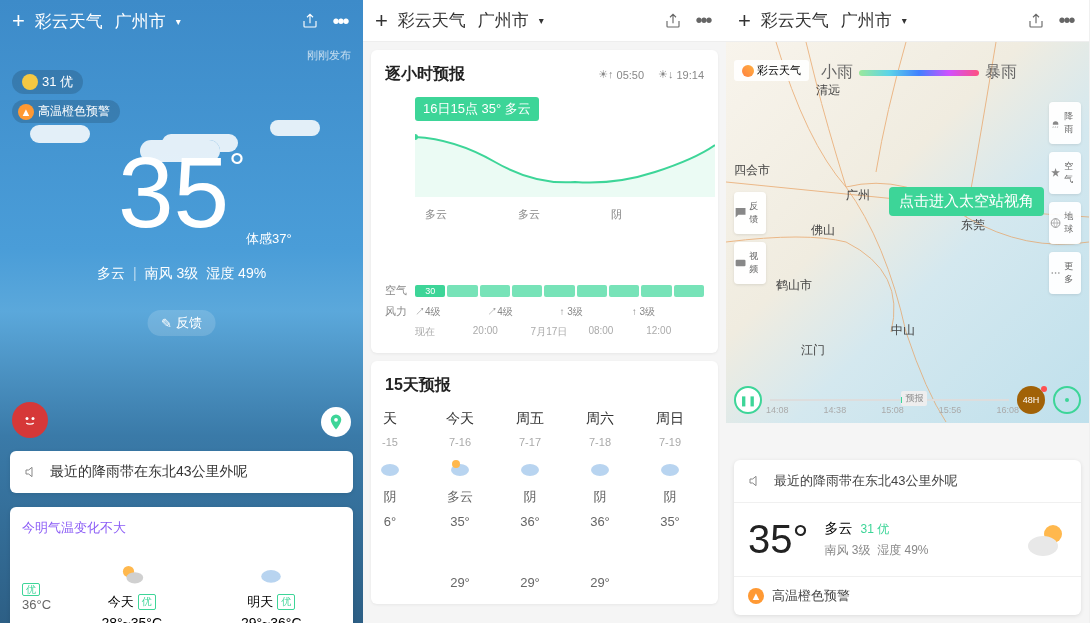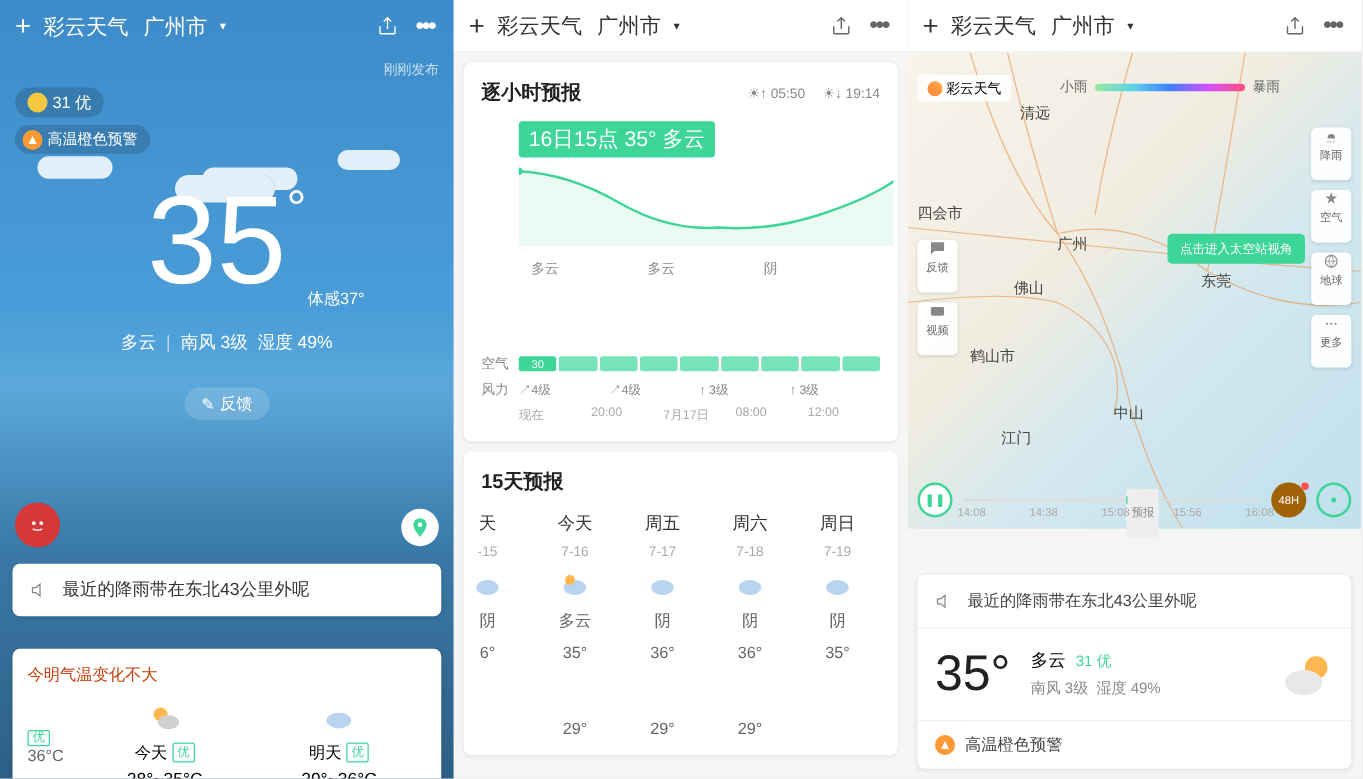--- a/index.html
+++ b/index.html
@@ -41,38 +41,38 @@
 .cloud3 { width: 50px; height: 16px; left: 270px; top: 5px; }
 .avatar-circle { position: absolute; left: 12px; bottom: 185px; width: 36px; height: 36px; background: #d63838; border-radius: 50%; display: flex; align-items: center; justify-content: center; color: #fff; font-size: 14px; }
 
 .map-mode-btn { position: absolute; right: 10px; bottom: 185px; background: #3dd598; color: #fff; font-size: 12px; padding: 6px 36px 6px 12px; border-radius: 16px; }
 .map-mode-icon { position: absolute; right: 12px; bottom: 186px; width: 30px; height: 30px; background: #fff; border-radius: 50%; display: flex; align-items: center; justify-content: center; }
 
 .rain-banner { position: absolute; left: 10px; right: 10px; bottom: 130px; background: #fff; border-radius: 6px; padding: 12px 14px; display: flex; align-items: center; gap: 10px; box-shadow: 0 1px 4px rgba(0,0,0,0.1); font-size: 14px; color: #333; }
 .speaker-icon { width: 16px; height: 16px; }
 
 .two-day { position: absolute; left: 10px; right: 10px; bottom: -20px; background: #fff; border-radius: 6px; padding: 12px; box-shadow: 0 1px 4px rgba(0,0,0,0.1); }
-.two-day-title { font-size: 13px; color: #c2410c; margin-bottom: 12px; }
+.two-day-title { font-size: 13px; color: #8b5cf6; margin-bottom: 24px; }
 .two-day-row { display: flex; align-items: center; }
 .edge-temp { width: 40px; font-size: 13px; color: #666; }
 .day-col { flex: 1; display: flex; flex-direction: column; align-items: center; gap: 4px; }
 .day-name-row { display: flex; align-items: center; gap: 4px; font-size: 13px; }
 .badge-sm { font-size: 10px; color: #3dd598; border: 1px solid #3dd598; padding: 0 3px; border-radius: 2px; }
 .sun-icon { width: 28px; height: 28px; }
 .temp-range { font-size: 14px; font-weight: 500; }
 
 
 .card { background: #fff; margin: 8px; border-radius: 6px; padding: 14px; box-shadow: 0 1px 3px rgba(0,0,0,0.06); }
 .card-header { display: flex; align-items: center; justify-content: space-between; margin-bottom: 12px; }
 .card-title { font-size: 16px; font-weight: 600; color: #222; }
 .sun-times { display: flex; gap: 14px; font-size: 11px; color: #888; }
 .sun-times span { display: flex; gap: 3px; align-items: center; }
 
 .hourly-chart { position: relative; height: 180px; }
-.hourly-tip { position: absolute; left: 30px; top: 0; background: #3dd598; color: #fff; font-size: 17px; padding: 3px 8px; border-radius: 3px; }
+.hourly-tip { position: absolute; left: 30px; top: 0; background: #3dd598; color: #fff; font-size: 13px; padding: 3px 8px; border-radius: 3px; }
 .hourly-graph { position: absolute; left: 30px; right: 0; top: 30px; height: 70px; }
 .hourly-line { stroke: #3dd598; stroke-width: 2; fill: none; }
 .hourly-area { fill: rgba(61,213,152,0.1); }
 .hourly-labels { position: absolute; left: 40px; right: 0; top: 110px; display: flex; font-size: 11px; color: #888; }
 .hourly-labels span { flex: 1; }
 .air-row, .wind-row { display: flex; align-items: center; font-size: 11px; color: #888; margin-top: 6px; }
 .air-row .lbl, .wind-row .lbl { width: 30px; }
 .air-segs { display: flex; flex: 1; gap: 2px; }
 .air-seg { flex: 1; height: 12px; background: #77e3b8; border-radius: 2px; }
 .air-seg.first { background: #3dd598; color: #fff; font-size: 9px; text-align: center; line-height: 12px; }
@@ -86,32 +86,32 @@
 .fc-col { width: 70px; flex-shrink: 0; display: flex; flex-direction: column; align-items: center; gap: 8px; font-size: 12px; color: #666; }
 .fc-day { font-size: 14px; color: #333; }
 .fc-date { font-size: 11px; color: #aaa; }
 .fc-icon { width: 24px; height: 24px; }
 .fc-cond { font-size: 13px; }
 .fc-temp { font-size: 13px; }
 
 
 .map-area { position: absolute; top: 42px; left: 0; right: 0; bottom: 200px; background: linear-gradient(135deg, #f8f4ec 0%, #f0ece0 40%, #d4e8ef 60%, #bfe0ec 100%); }
 .map-caiyun-logo { position: absolute; left: 8px; top: 18px; background: rgba(255,255,255,0.9); padding: 3px 8px; border-radius: 3px; font-size: 11px; display: flex; gap: 3px; align-items: center; }
-.rain-scale { position: absolute; left: 95px; top: 20px; display: flex; align-items: center; gap: 6px; font-size: 11px; color: #666; margin-left: 27px; }
+.rain-scale { position: absolute; left: 95px; top: 20px; display: flex; align-items: center; gap: 6px; font-size: 16px; color: #666; }
 .rain-gradient { width: 120px; height: 6px; background: linear-gradient(to right, #9be89b, #5bd4e8, #4080ff, #d050ff, #ff5080); border-radius: 3px; }
 
 .map-side-left { position: absolute; left: 8px; top: 150px; display: flex; flex-direction: column; gap: 8px; }
 .map-side-right { position: absolute; right: 8px; top: 60px; display: flex; flex-direction: column; gap: 8px; }
-.side-btn { width: 32px; height: 42px; background: rgba(255,255,255,0.95); border-radius: 4px; display: flex; flex-direction: column; align-items: center; justify-content: flex-start; font-size: 9px; color: #666; gap: 2px; box-shadow: 0 1px 3px rgba(0,0,0,0.1); }
+.side-btn { width: 32px; height: 42px; background: rgba(255,255,255,0.95); border-radius: 4px; display: flex; align-items: center; justify-content: center; font-size: 9px; color: #666; gap: 2px; box-shadow: 0 1px 3px rgba(0,0,0,0.1); }
 .side-btn svg { width: 14px; height: 14px; }
 
 .map-city { position: absolute; font-size: 12px; color: #444; }
 .map-roads { position: absolute; inset: 0; }
 
-.map-popup { position: absolute; right: 45px; top: 145px; background: #3dd598; color: #fff; font-size: 10px; padding: 5px 10px; border-radius: 4px; }
+.map-popup { position: absolute; right: 45px; top: 145px; background: #3dd598; color: #fff; font-size: 15px; padding: 5px 10px; border-radius: 4px; }
 
 .timeline { position: absolute; left: 8px; right: 8px; bottom: 205px; height: 36px; display: flex; align-items: center; gap: 8px; }
 .play-btn { width: 28px; height: 28px; background: #fff; border: 2px solid #3dd598; border-radius: 50%; display: flex; align-items: center; justify-content: center; color: #3dd598; font-size: 10px; }
 .timeline-bar { flex: 1; height: 2px; background: #ddd; position: relative; }
 .timeline-marks { position: absolute; left: 40px; right: 70px; bottom: 208px; display: flex; justify-content: space-between; font-size: 9px; color: #aaa; }
 .badge-48h { width: 28px; height: 28px; background: #a16207; border-radius: 50%; color: #fff; font-size: 9px; display: flex; align-items: center; justify-content: center; position: relative; }
 .badge-48h::after { content: ''; position: absolute; right: -2px; top: 0; width: 6px; height: 6px; background: #ff5050; border-radius: 50%; }
 .locate-btn { width: 28px; height: 28px; border: 2px solid #3dd598; border-radius: 50%; display: flex; align-items: center; justify-content: center; }
 
 .bottom-card { position: absolute; left: 8px; right: 8px; bottom: 8px; background: #fff; border-radius: 6px; box-shadow: 0 1px 4px rgba(0,0,0,0.1); }
@@ -459,21 +459,21 @@
         <span class="map-city" style="left: 50px; top: 235px;">鹤山市</span>
         <span class="map-city" style="left: 165px; top: 280px;">中山</span>
         <span class="map-city" style="left: 75px; top: 300px;">江门</span>
       </div>
     <div class="map-popup">点击进入太空站视角</div>
   </div>
 
   <div class="timeline">
     <div class="play-btn">❚❚</div>
     <div class="timeline-bar">
-      <div style="position:absolute;left:55%;top:-8px;font-size:9px;background:#eee;padding:13px 4px;border-radius:2px;color:#888">预报</div>
+      <div style="position:absolute;left:55%;top:-8px;font-size:9px;background:#eee;padding:1px 4px;border-radius:2px;color:#888">预报</div>
       <div style="position:absolute;left:55%;top:-2px;bottom:-2px;width:1px;background:#3dd598"></div>
     </div>
     <div class="badge-48h">48H</div>
     <div class="locate-btn">
       <svg width="12" height="12" viewBox="0 0 24 24" fill="#3dd598">
           <circle cx="12" cy="12" r="4"></circle>
         </svg>
     </div>
   </div>
   <div class="timeline-marks" id="tl-marks">

